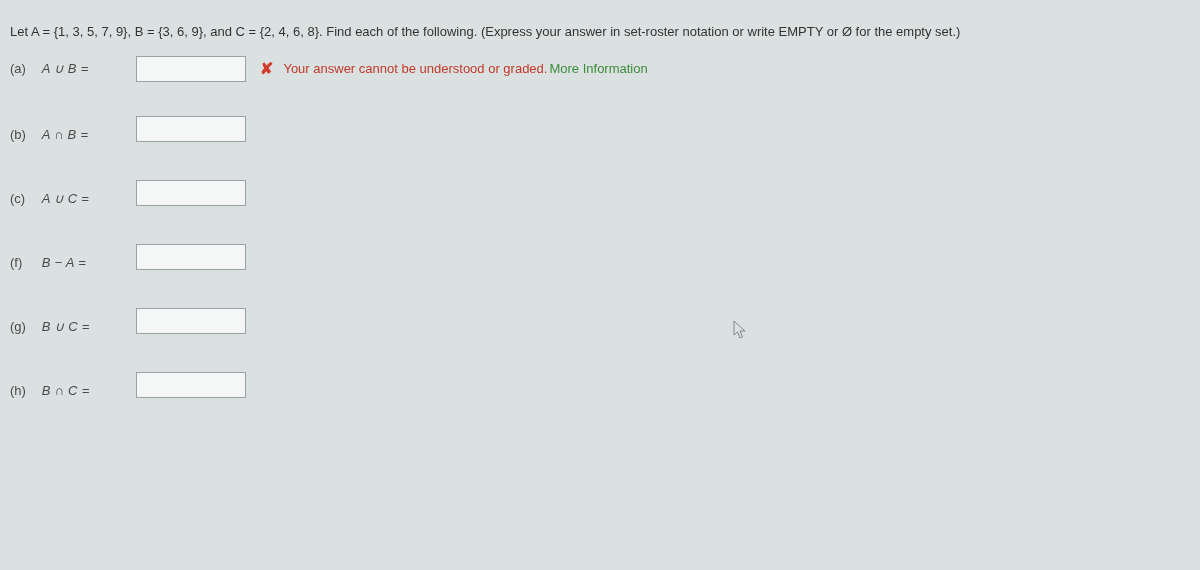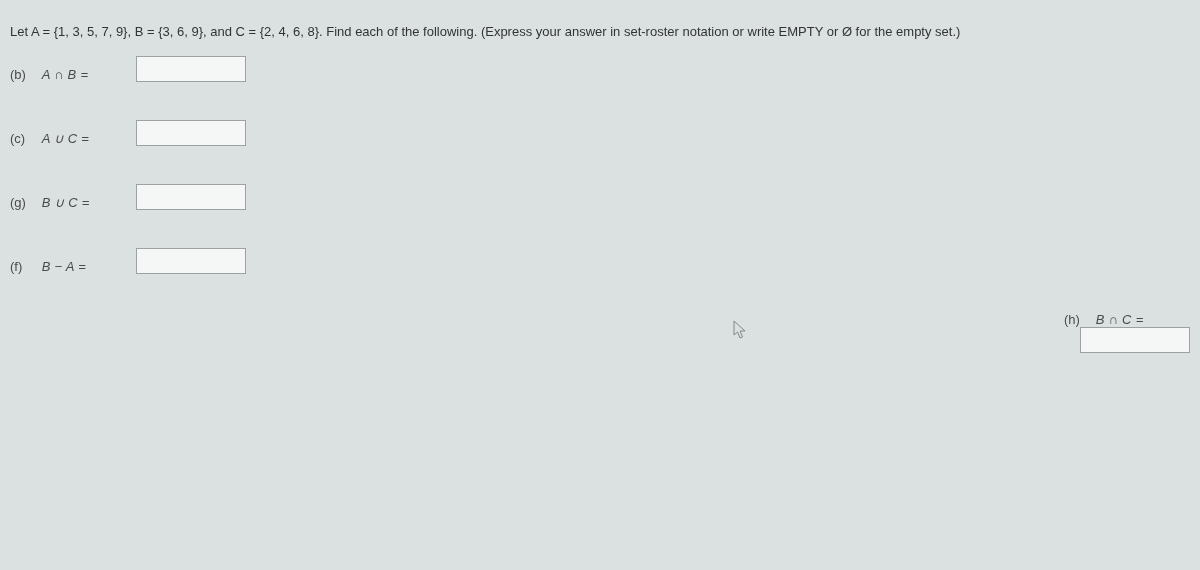--- a/index.html
+++ b/index.html
@@ -90,20 +90,30 @@
 </style>
 </head>
 <body>
 
 <div class="content">
 
   <p class="prompt-line">
     <span>Let </span><span class="prompt-sets">A = {1, 3, 5, 7, 9}, B = {3, 6, 9}, and C = {2, 4, 6, 8}.</span><span> Find each of the following. (Express your answer in set-roster notation or write EMPTY or Ø for the empty set.)</span>
   </p>
 
+  <div class="row first">
+    <span class="part-label">
+      <span class="pl">(a)</span>
+      <span class="expr">A ∪ B =</span>
+    </span>
+    <input class="answer-input" type="text" value="" style="">
+    <span class="x-icon">✘</span>
+    <span class="err-msg">Your answer cannot be understood or graded. </span>
+    <span class="more-info">More Information</span>
+  </div>
 
   <div class="row">
     <span class="part-label">
       <span class="pl">(b)</span>
       <span class="expr">A ∩ B =</span>
     </span>
     <input class="answer-input" type="text" value="" style="">
   </div>
 
   <div class="row">
@@ -111,35 +121,35 @@
       <span class="pl">(c)</span>
       <span class="expr">A ∪ C =</span>
     </span>
     <input class="answer-input" type="text" value="" style="">
   </div>
 
 
 
   <div class="row">
     <span class="part-label">
+      <span class="pl">(f)</span>
+      <span class="expr">B − A =</span>
+    </span>
+    <input class="answer-input" type="text" value="" style="">
+  </div>
+
+  <div class="row">
+    <span class="part-label">
       <span class="pl">(g)</span>
       <span class="expr">B ∪ C =</span>
     </span>
     <input class="answer-input" type="text" value="" style="">
   </div>
 
-  <div class="row">
-    <span class="part-label">
-      <span class="pl">(f)</span>
-      <span class="expr">B − A =</span>
-    </span>
-    <input class="answer-input" type="text" value="" style="">
-  </div>
-
-  <div class="row" style="margin-bottom:0;flex-direction:column;">
+  <div class="row" style="margin-bottom:0;">
     <span class="part-label">
       <span class="pl">(h)</span>
       <span class="expr">B ∩ C =</span>
     </span>
     <input class="answer-input" type="text" value="" style="">
   </div>
 
 </div>
 
 <svg class="cursor-svg" viewBox="0 0 16 20">

